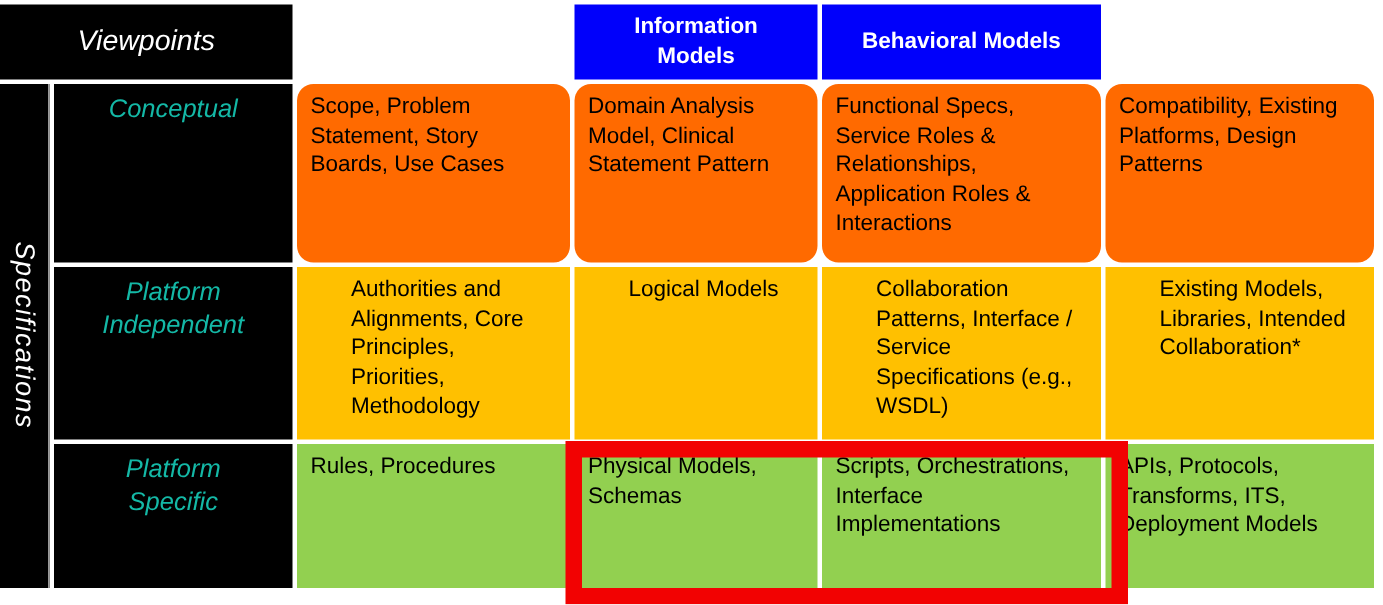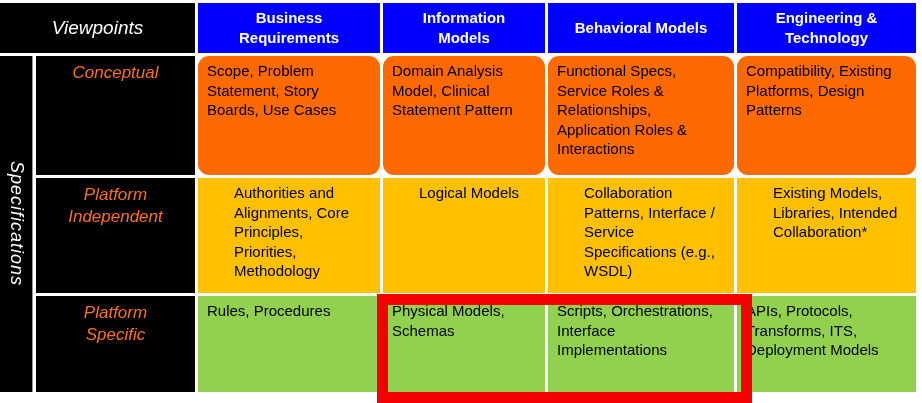--- a/index.html
+++ b/index.html
@@ -45,21 +45,21 @@
   }
   .vert {
     writing-mode: vertical-rl;
     color: #fff;
     font-style: italic;
     font-size: 18px;
     letter-spacing: 1px;
   }
   .rowlabel {
     background: var(--frame-black, #000);
-    color: #f97316;
+    color: #14b8a6;
     font-style: italic;
     font-size: 17px;
     line-height: 1.32;
     text-align: center;
     white-space: pre-line;
     padding-top: 6px;
   }
   .datacell {
     color: var(--cell-text, #000);
     font-size: 15px;
@@ -80,27 +80,23 @@
 </style>
 </head>
 <body>
 
 <div class="stage">
   <div class="grid">
 
     <div class="cell corner">
       <span>Viewpoints</span>
     </div>
-    <div class="cell colhead" style="grid-area:1/3/2/4">Business
-Requirements</div>
     <div class="cell colhead" style="grid-area:1/4/2/5">Information
 Models</div>
     <div class="cell colhead" style="grid-area:1/5/2/6">Behavioral Models</div>
-    <div class="cell colhead" style="grid-area:1/6/2/7">Engineering &amp;
-Technology</div>
 
     <div class="cell rowgroup">
       <span class="vert">Specifications</span>
     </div>
 
     <div class="cell rowlabel" style="grid-area:2/2/3/3">Conceptual</div>
     <div class="cell datacell r1" style="grid-area:2/3/3/4">Scope, Problem Statement, Story Boards, Use Cases</div>
     <div class="cell datacell r1" style="grid-area:2/4/3/5">Domain Analysis Model, Clinical Statement Pattern</div>
     <div class="cell datacell r1" style="grid-area:2/5/3/6">Functional Specs, Service Roles &amp; Relationships, Application Roles &amp; Interactions</div>
     <div class="cell datacell r1" style="grid-area:2/6/3/7">Compatibility, Existing Platforms, Design Patterns</div>

